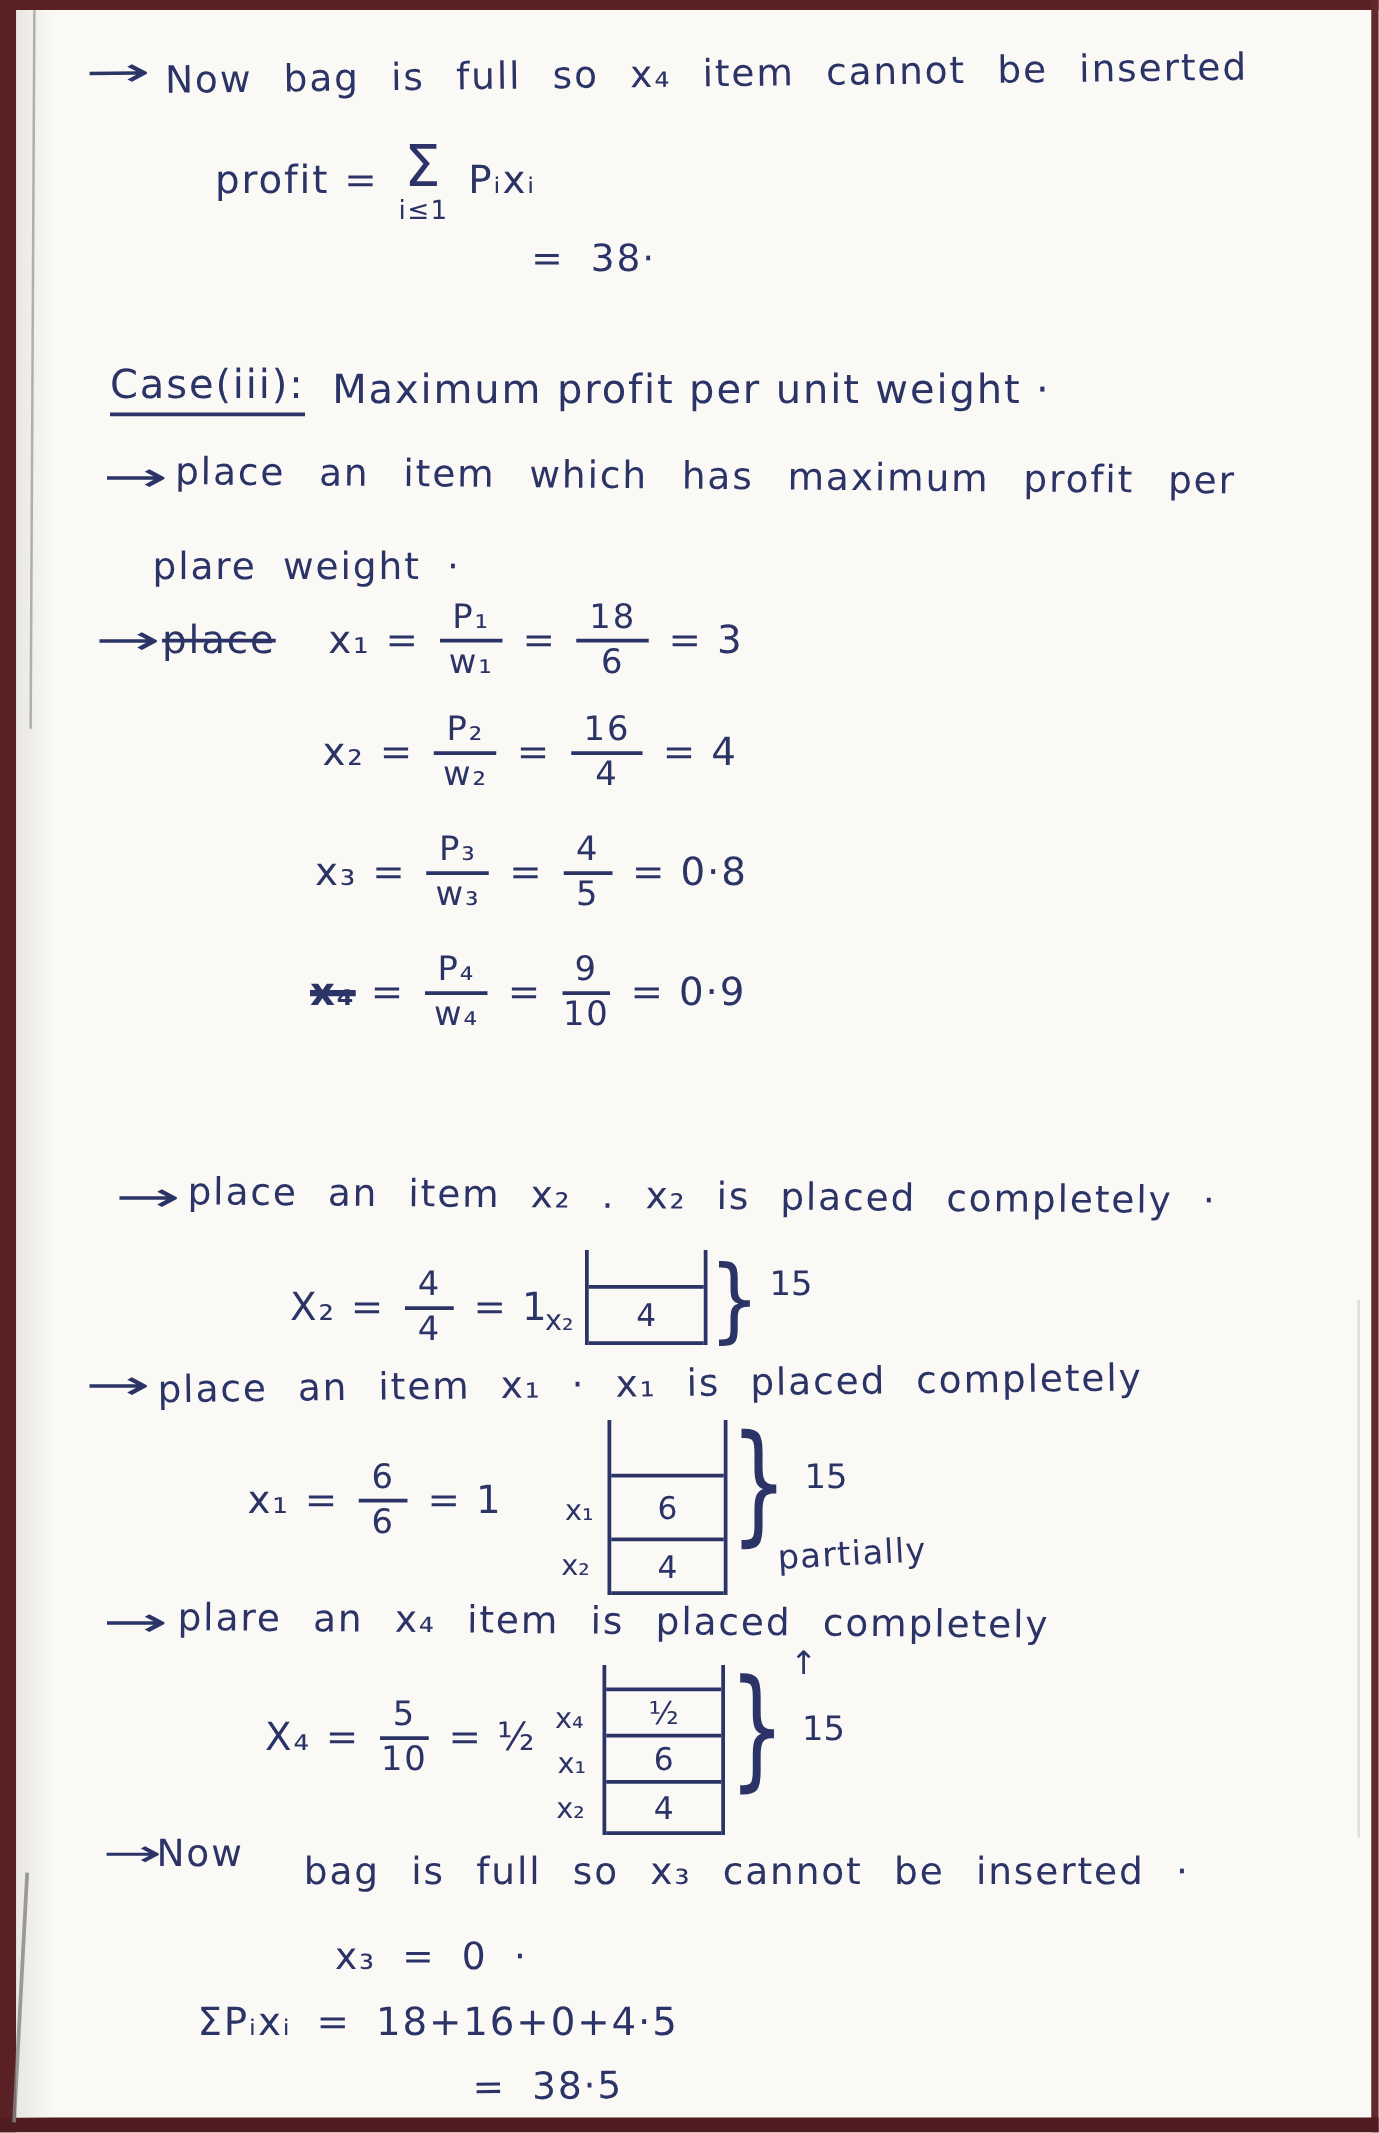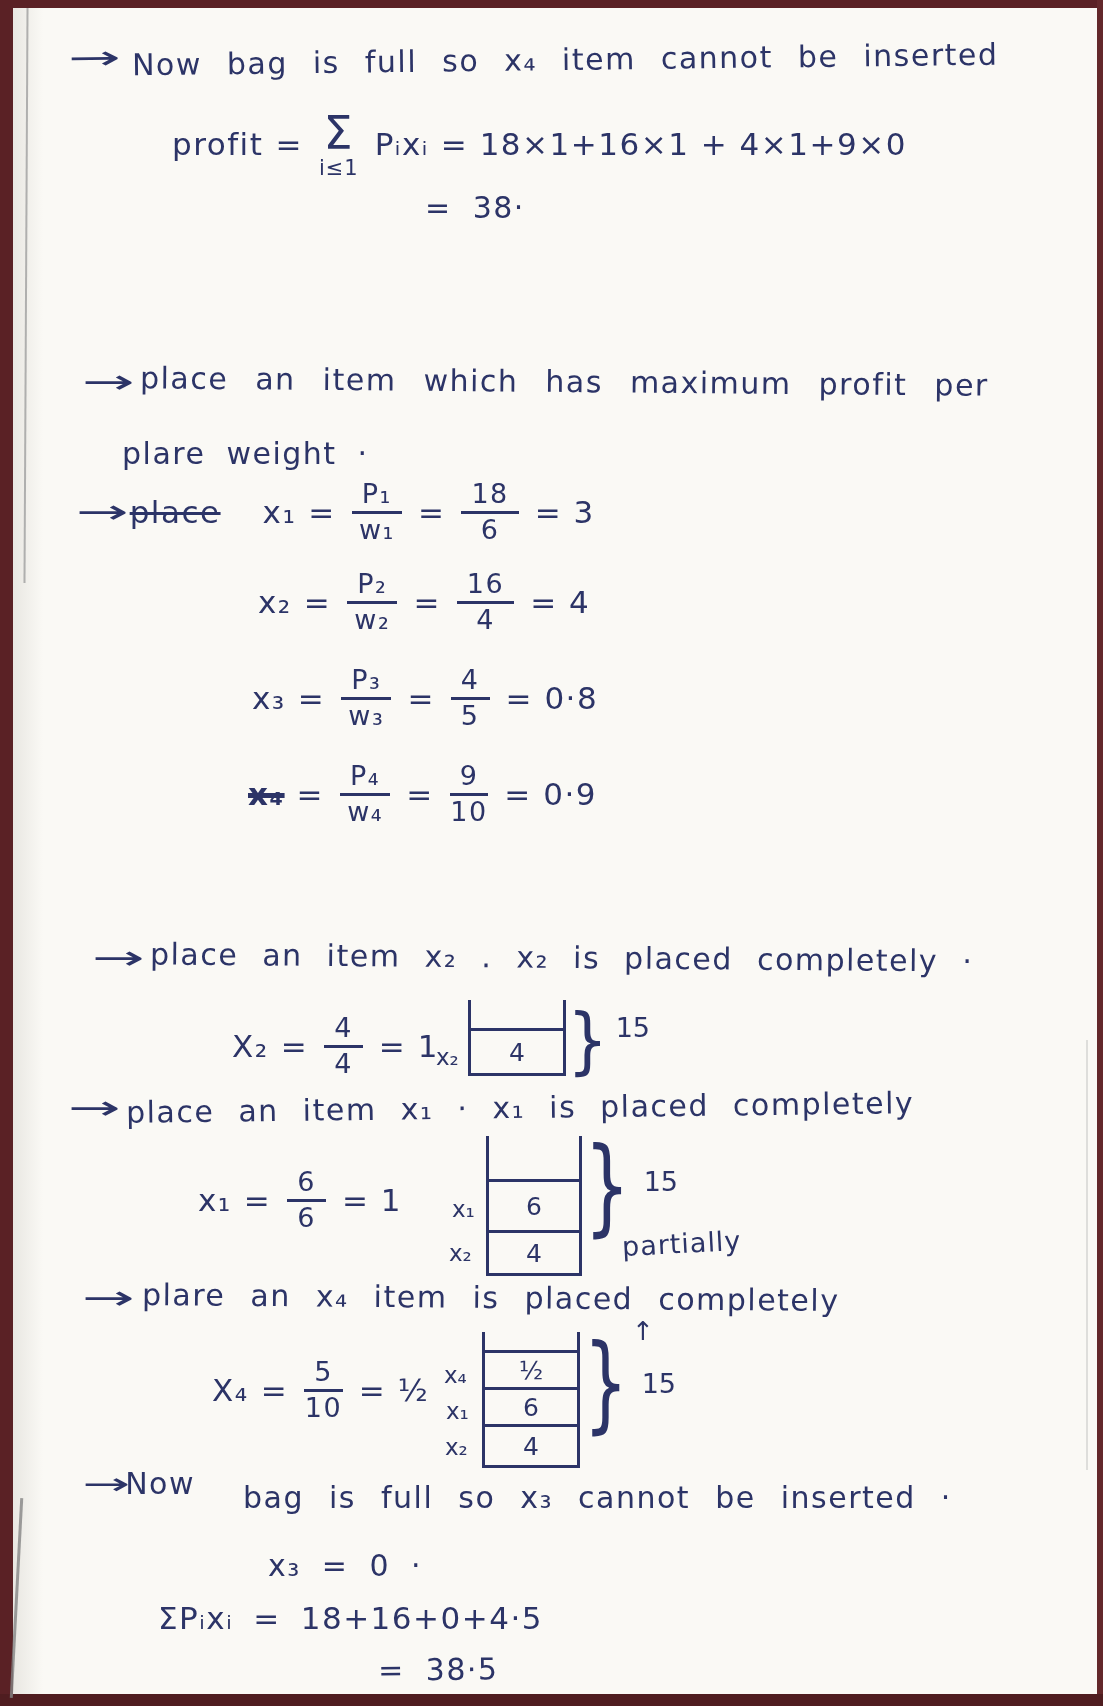--- a/index.html
+++ b/index.html
@@ -105,24 +105,27 @@
   <span class="hw tilt-a" style="left:132px;top:42px;word-spacing:14px;">Now bag is full so x₄ item cannot be inserted</span>
 
   <div class="row" style="left:172px;top:112px;align-items:flex-start;">
     <span class="mt">profit</span>
     <span class="mt">=</span>
     <span class="sigma-wrap">
       <span class="sigma">Σ</span>
       <span class="sigma-sub">i≤1</span>
     </span>
     <span class="mt">Pᵢxᵢ</span>
-    <span class="mt">= 18×1+16×1 + 4×1+9×0</span>
   </div>
   <span class="hw" style="left:425px;top:190px;">= 38·</span>
 
+  <div class="row" style="left:88px;top:288px;gap:22px;font-size:32px;">
+    <span class="underlined">Case(iii):</span>
+    <span>Maximum profit per unit weight ·</span>
+  </div>
 
   <span class="hw" style="left:82px;top:362px;"><span class="arrow">→</span></span>
   <span class="hw tilt-b" style="left:140px;top:364px;word-spacing:16px;">place an item which has maximum profit per</span>
   <span class="hw" style="left:122px;top:436px;">plare weight ·</span>
 
   <div class="row" style="left:76px;top:478px;">
     <span><span class="arrow">→</span></span>
     <span class="struck" style="margin-left:14px;">place</span>
     <span style="margin-left:30px;">x₁</span>
     <span>=</span>

